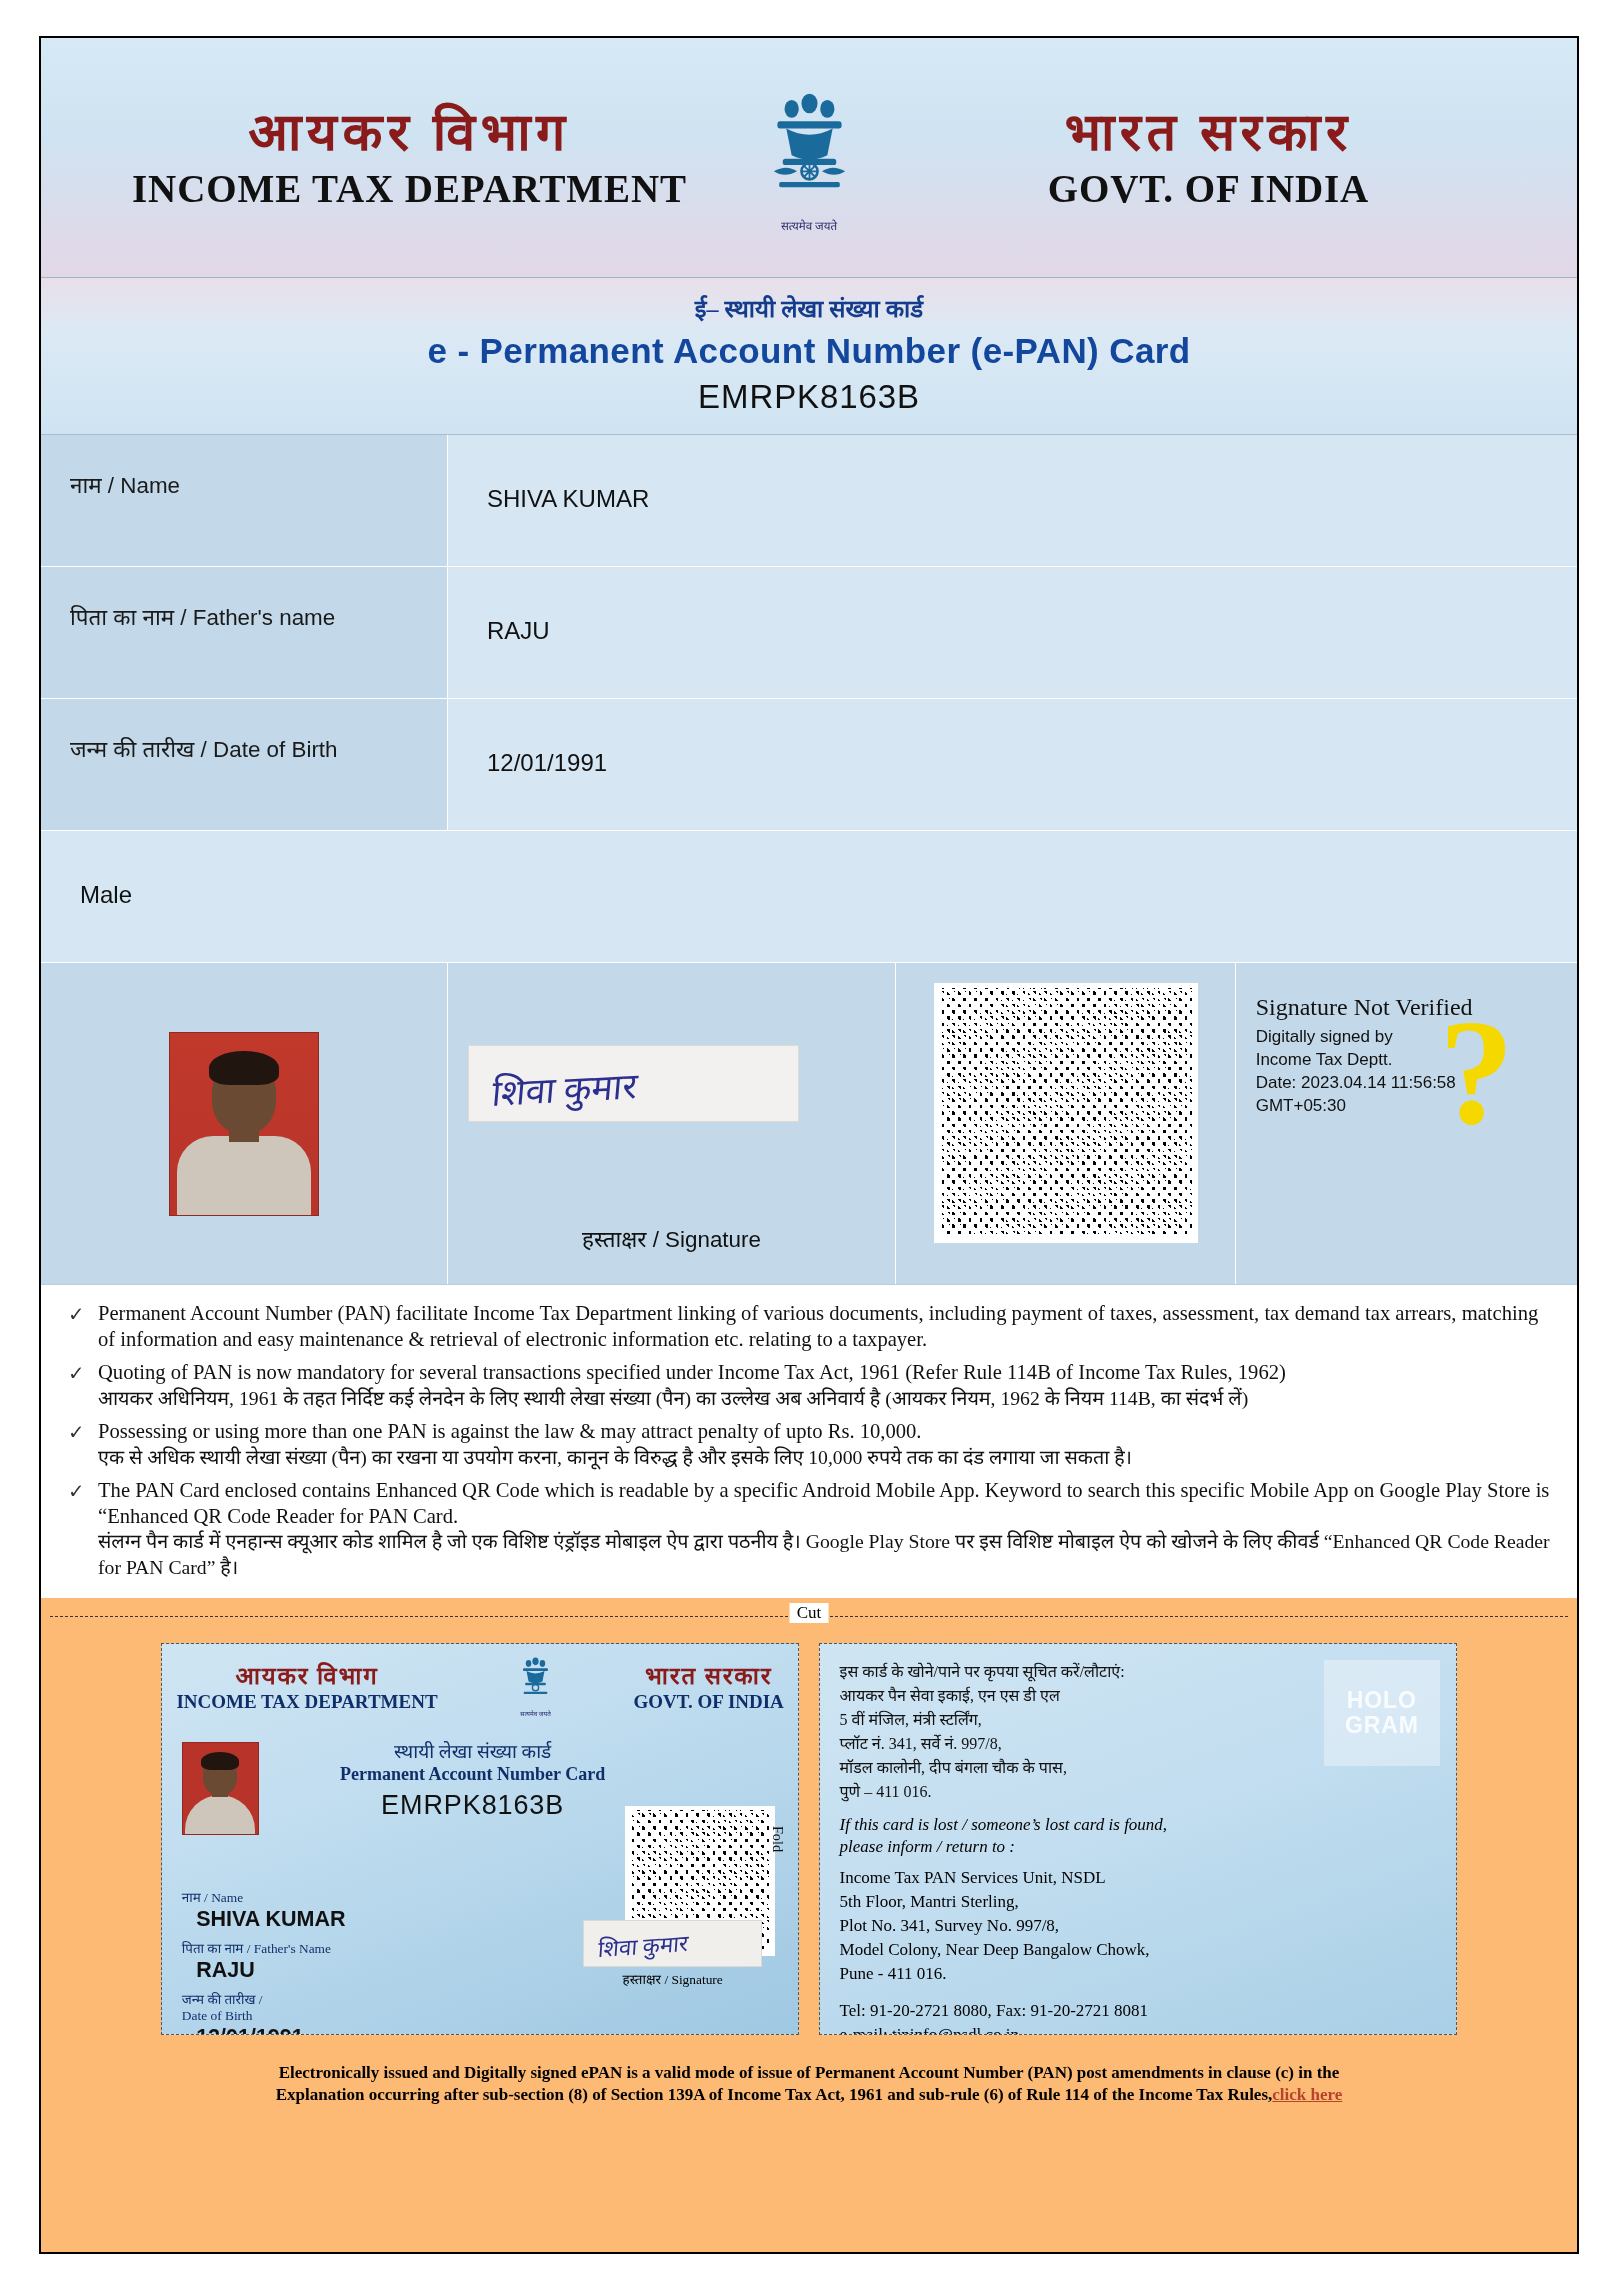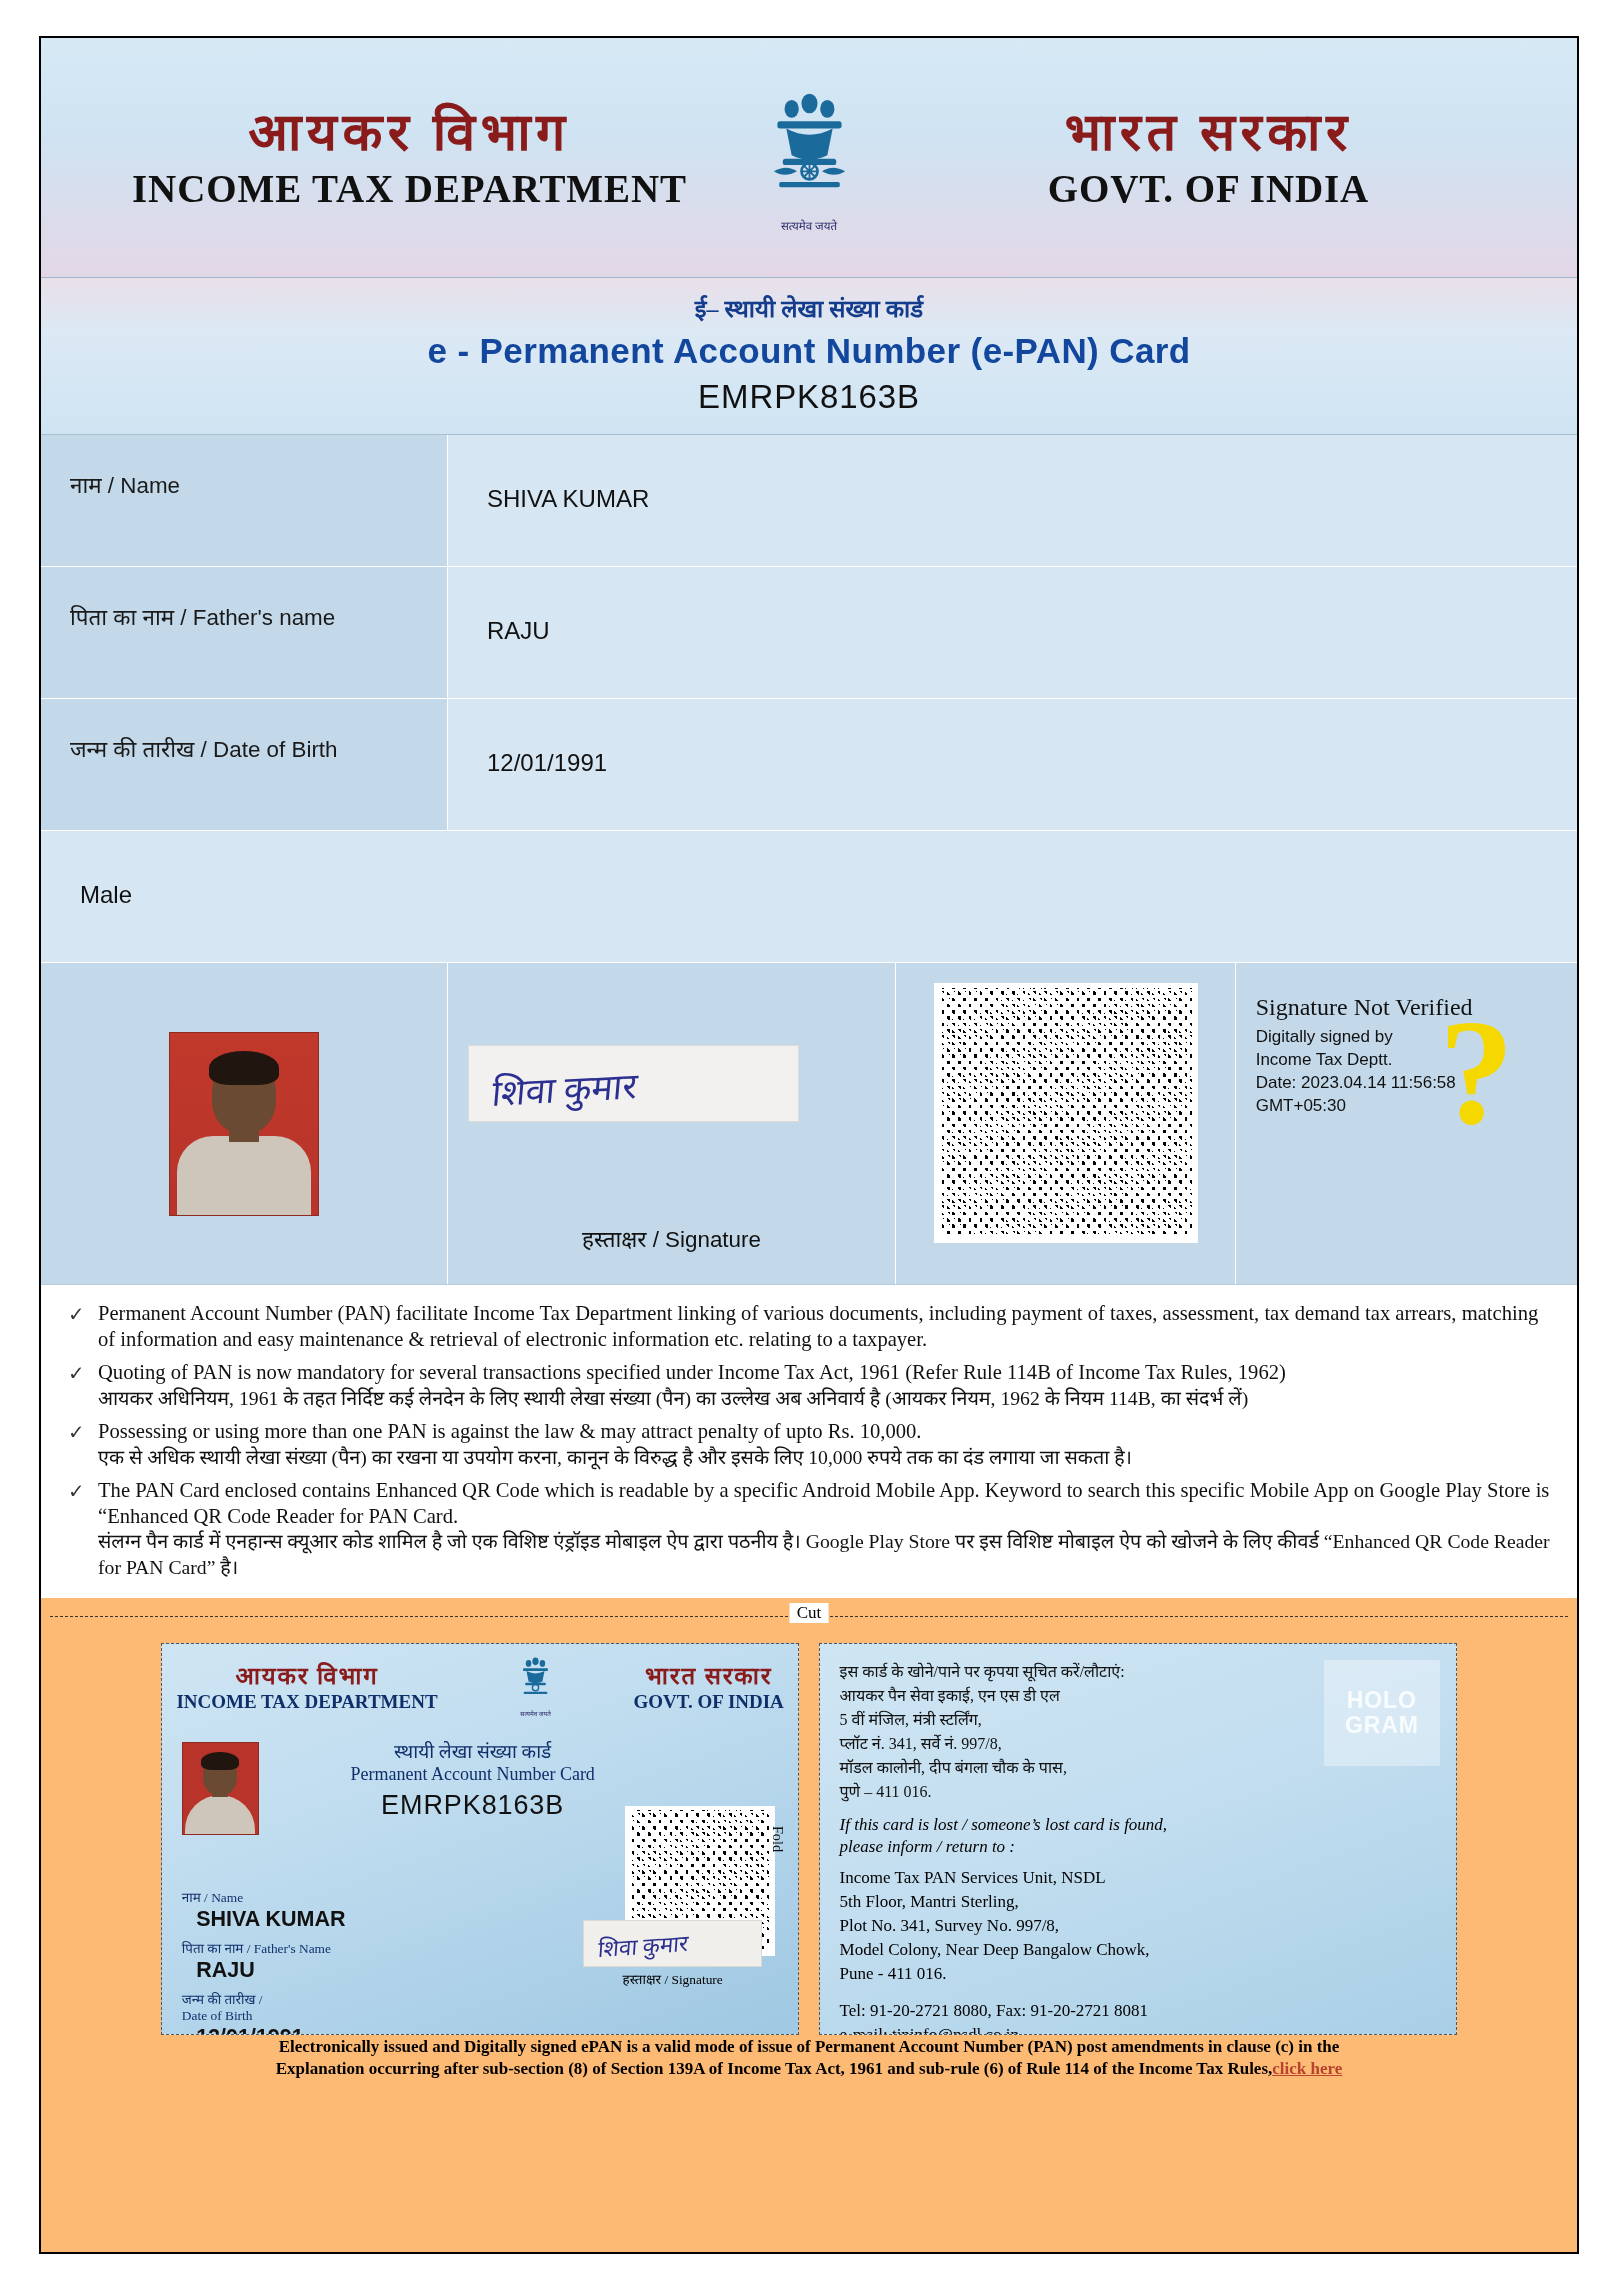--- a/index.html
+++ b/index.html
@@ -365,21 +365,21 @@
   .mf-photo .ph-body { width: 70px; height: 39px; }
   .mf-photo .ph-neck { bottom: 37px; width: 16px; height: 12.5px; }
 
   .mf-cardtype {
     position: absolute;
     left: 176px; top: 16px;
     text-align: center;
     width: 269px;
   }
   .mf-ct-hi { font-size: 19px; color: #0f2f6b; font-family:"Liberation Serif", serif; }
-  .mf-ct-en { font-size: 18px; font-weight: normal; color: #0f2f6b; font-family:"Liberation Serif", serif; }
+  .mf-ct-en { font-size: 18px; font-weight: bold; color: #0f2f6b; font-family:"Liberation Serif", serif; }
   .mf-pan {
     font-size: 27px;
     color: #111;
     text-align: center;
     margin-top: 5.4px;
     letter-spacing: 0.9px;
   }
   .mf-qr {
     position: absolute;
     right: 23px; top: 84px;
@@ -478,21 +478,21 @@
     line-height: 1.05;
     letter-spacing: 0.9px;
   }
 
   .footnote {
     text-align: center;
     font-family: "Liberation Serif", serif;
     font-size: 17px;
     font-weight: bold;
     line-height: 1.35;
-    padding: 1px 36px 9px 36px;
+    padding: 27px 36px 9px 36px;
   }
   .footnote a { color: #b5432e; text-decoration: underline; }
 </style>
 </head>
 <body>
 
 <div class="page">
   <div class="card-outer">
 
     <div class="hdr">

